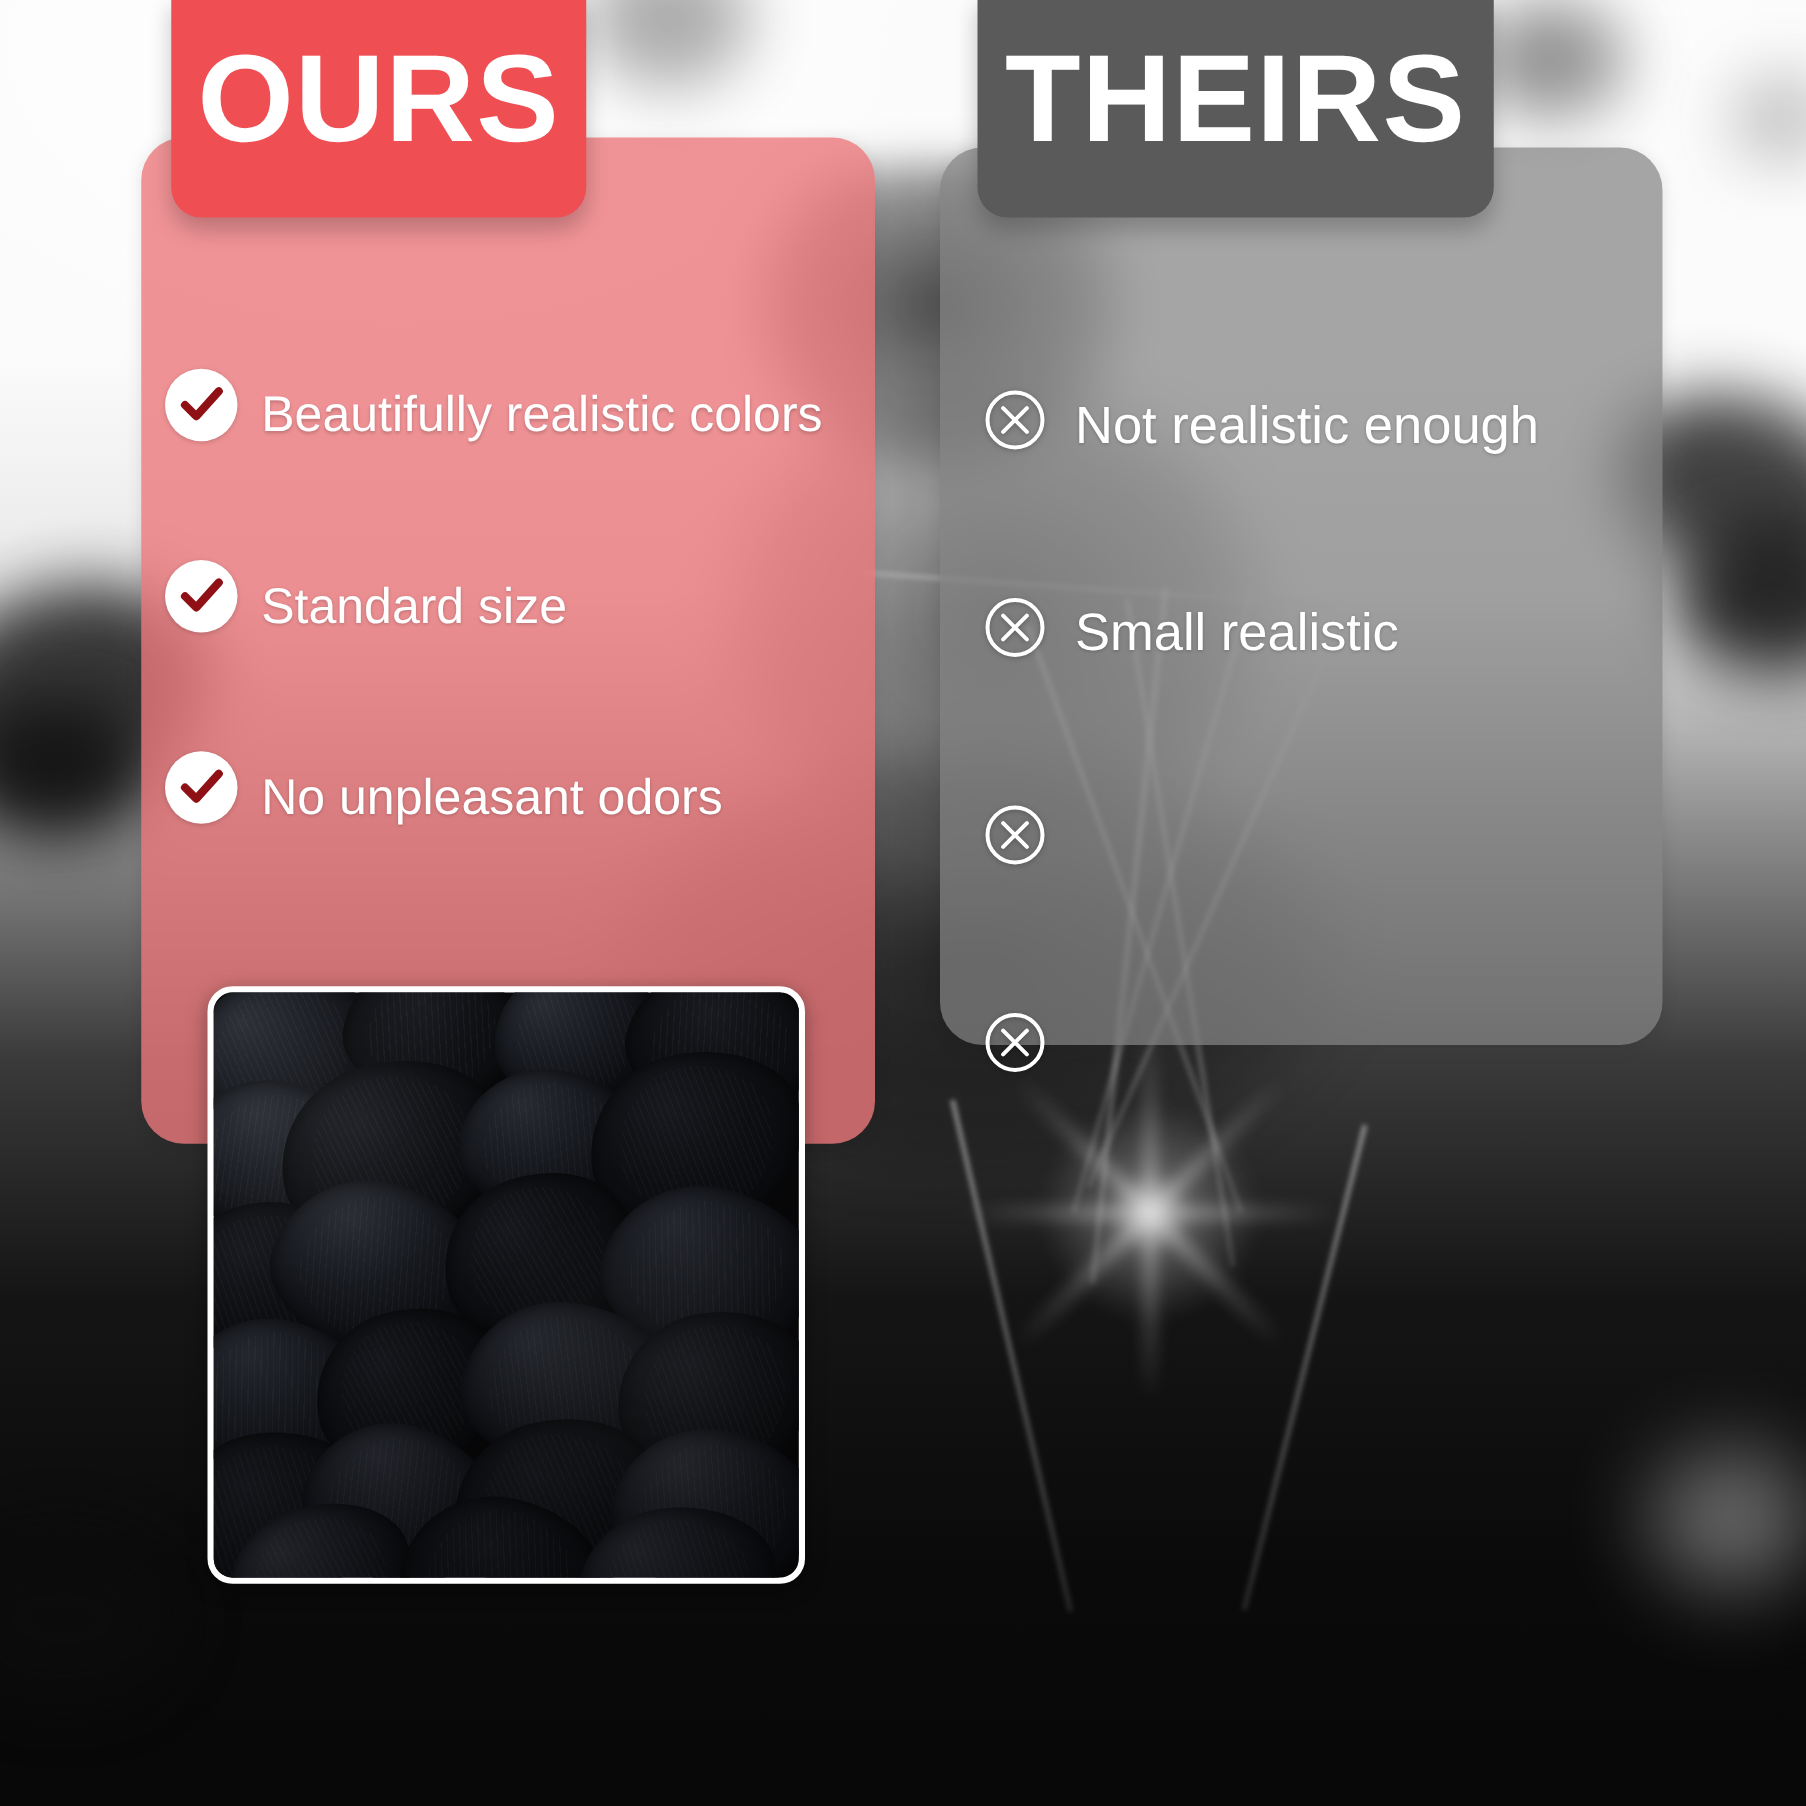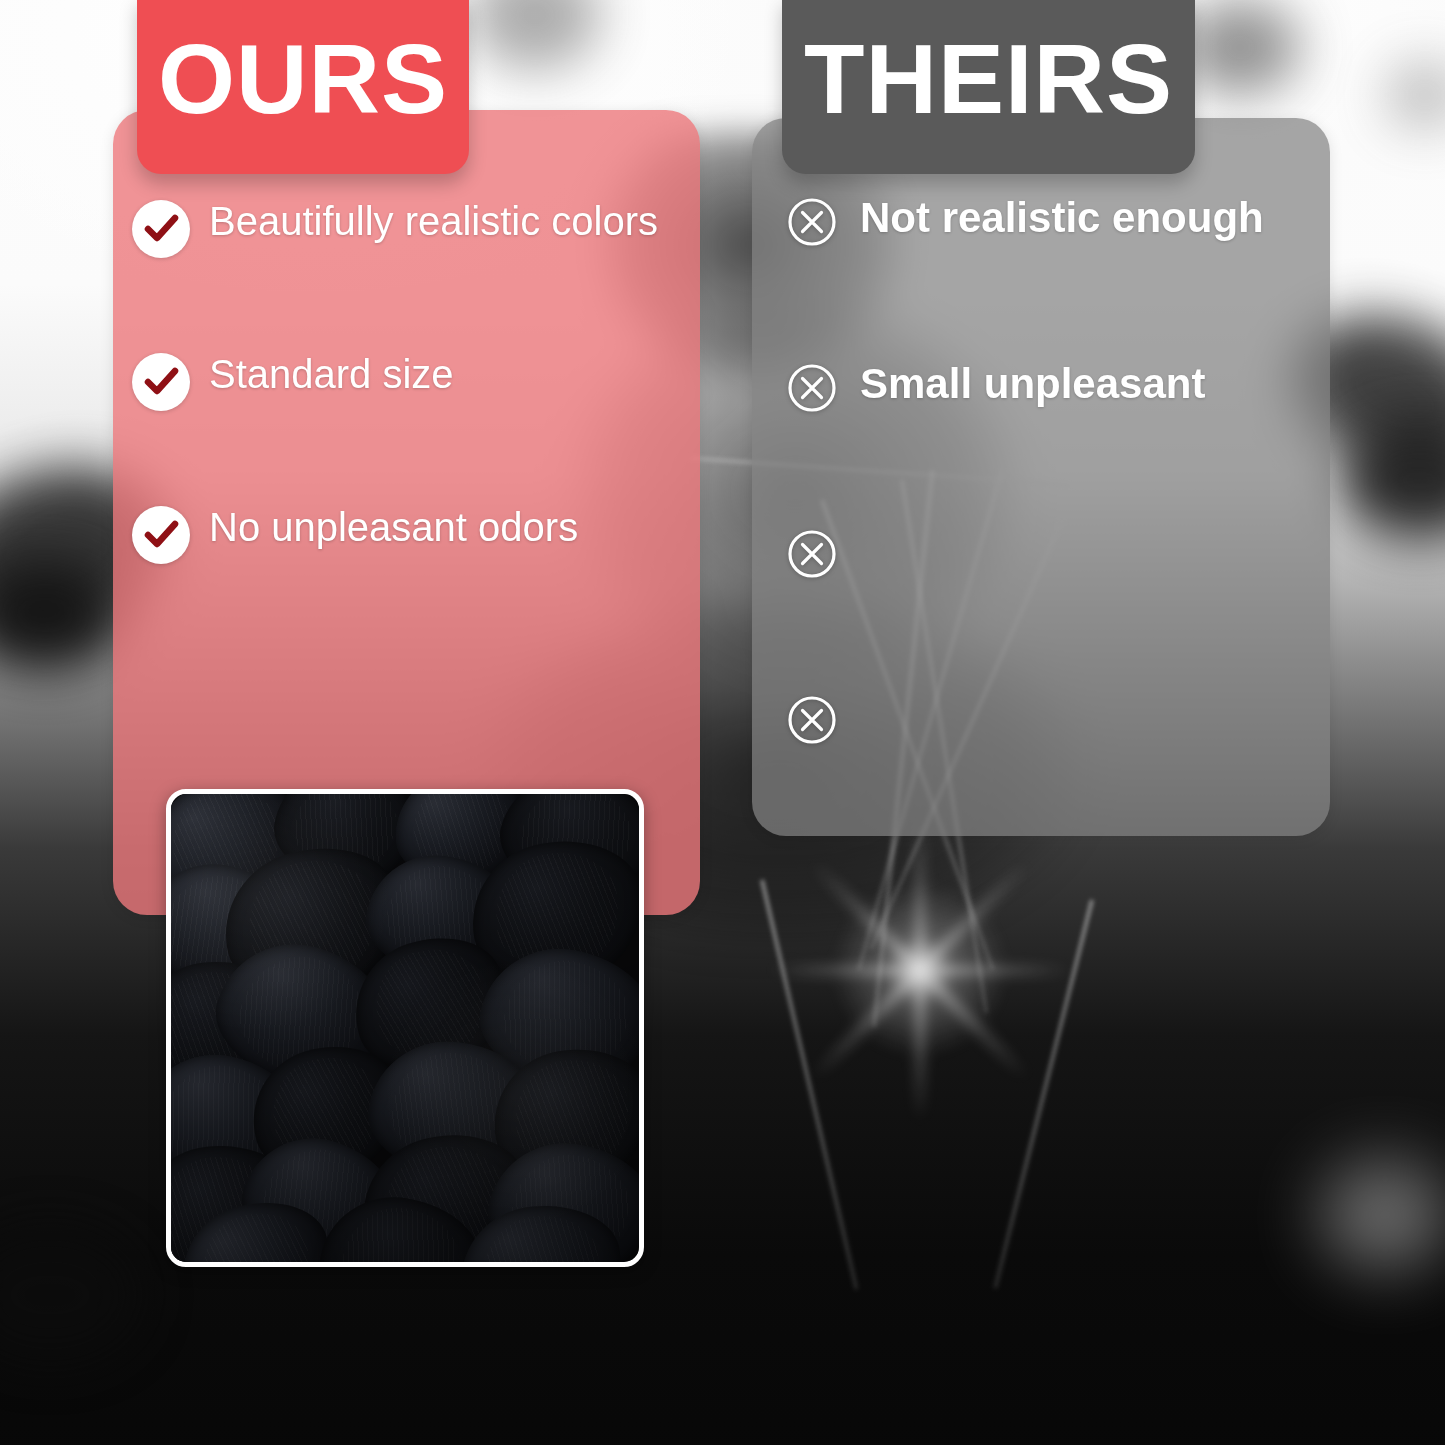--- a/index.html
+++ b/index.html
@@ -123,24 +123,24 @@
   .feature-list {
     position:absolute;
     display:flex;
     flex-direction:column;
   }
   .list-ours  { left:132px; top:200px; width:560px; gap:0; }
   .list-theirs{ left:786px; top:196px; width:560px; gap:0; }
 
   .feature-row {
     display:flex;
-    align-items:flex-start;
+    align-items:flex-end;
     height:153px;
   }
-  .list-theirs .feature-row { height:166px;font-weight:bold; }
+  .list-theirs .feature-row { height:166px; }
 
   .feature-text {
     color:#ffffff;
     font-size:40px;
     line-height:1.05;
     white-space:nowrap;
     text-shadow:0 1px 3px rgba(0,0,0,.22);
   }
   .list-ours .feature-text  { margin-left:19px; font-size:40px; }
   .list-theirs .feature-text{ margin-left:22px; font-size:42px; }
@@ -285,21 +285,21 @@
       <span class="feature-text">Not realistic enough</span>
     </div>
 
     <div class="feature-row">
       <span class="icon-cross">
         <svg viewBox="0 0 52 52" aria-hidden="true">
           <circle cx="26" cy="26" r="22" fill="none" stroke="#ffffff" stroke-width="3.2"></circle>
           <path d="M16.5 16.5 L35.5 35.5 M35.5 16.5 L16.5 35.5" stroke="#ffffff" stroke-width="3.2" stroke-linecap="round"></path>
         </svg>
       </span>
-      <span class="feature-text">Small unpleasant</span>
+      <span class="feature-text">Small realistic</span>
     </div>
 
     <div class="feature-row">
       <span class="icon-cross">
         <svg viewBox="0 0 52 52" aria-hidden="true">
           <circle cx="26" cy="26" r="22" fill="none" stroke="#ffffff" stroke-width="3.2"></circle>
           <path d="M16.5 16.5 L35.5 35.5 M35.5 16.5 L16.5 35.5" stroke="#ffffff" stroke-width="3.2" stroke-linecap="round"></path>
         </svg>
       </span>
     </div>

